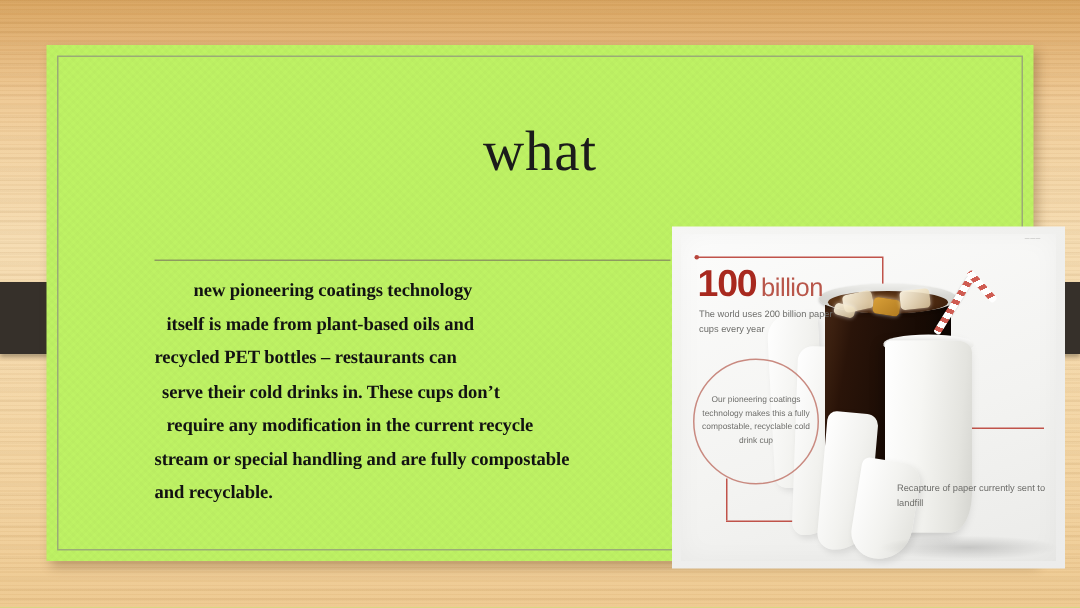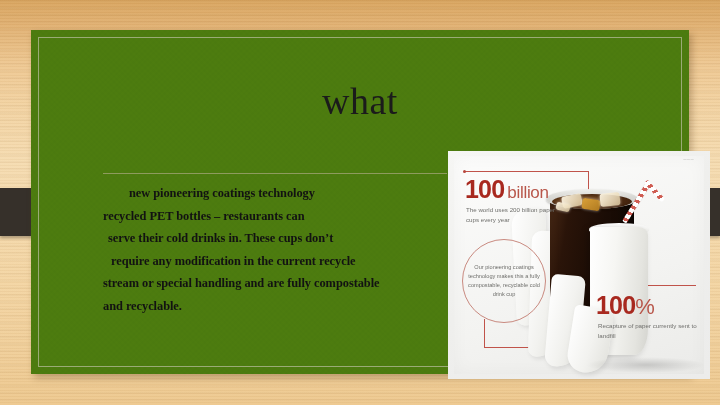--- a/index.html
+++ b/index.html
@@ -60,21 +60,21 @@
       );
   }
 
   
   .card {
     position: absolute;
     left: 31px;
     top: 30px;
     width: 658px;
     height: 344px;
-    background: #4d7c0f;
+    background: #bef264;
     box-shadow: 3px 4px 7px rgba(90,60,25,0.33);
   }
   .card-texture {
     position: absolute;
     inset: 0;
     background:
       repeating-linear-gradient(45deg, rgba(0,0,0,0.012) 0 2px, rgba(255,255,255,0) 2px 4px),
       repeating-linear-gradient(-45deg, rgba(0,0,0,0.010) 0 2px, rgba(255,255,255,0) 2px 4px);
     pointer-events: none;
   }
@@ -373,20 +373,21 @@
   <div class="card">
     <div class="card-texture"></div>
     <div class="card-inner-border"></div>
 
     <div class="title">what</div>
 
     <div class="rule"></div>
 
     <div class="body-text">
       <span class="ln i1">new pioneering coatings technology</span>
+      <span class="ln i3">itself  is made from plant-based oils and</span>
       <span class="ln i5">recycled PET bottles – restaurants can</span>
       <span class="ln i4">serve their cold drinks in. These cups don’t</span>
       <span class="ln i3">require any modification in the current recycle</span>
       <span class="ln i5">stream or special handling and are fully compostable</span>
       <span class="ln i5">and recyclable.</span>
     </div>
 
     <div class="info-img">
       <div class="info-paper"></div>
 
@@ -423,20 +424,17 @@
       </div>
 
       <div class="stat-200">
         <span class="num">100</span><span class="unit">billion</span>
       </div>
       <div class="cap-200">The world uses 200 billion paper cups every year</div>
 
       <div class="circle-callout"></div>
       <div class="circle-text">Our pioneering coatings technology makes this a fully compostable, recyclable cold drink cup</div>
 
-      <div class="stat-100">
-        <span class="num">100</span><span class="pct">%</span>
-      </div>
       <div class="cap-100">Recapture of paper currently sent to landfill</div>
     </div>
 
   </div>
 </div>
 
 </body></html>

